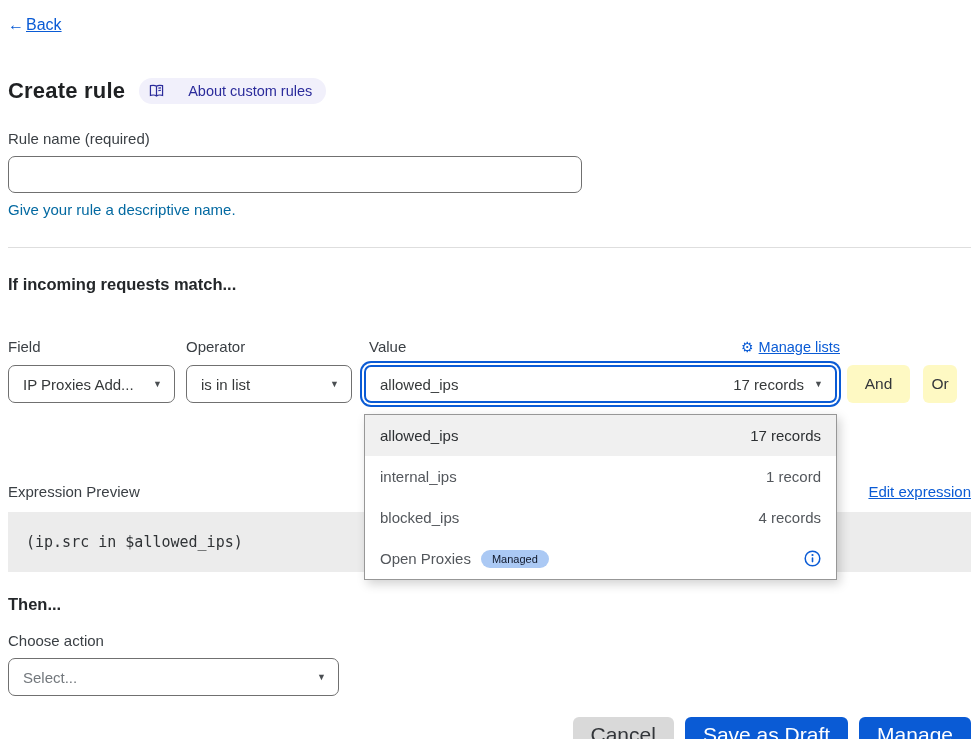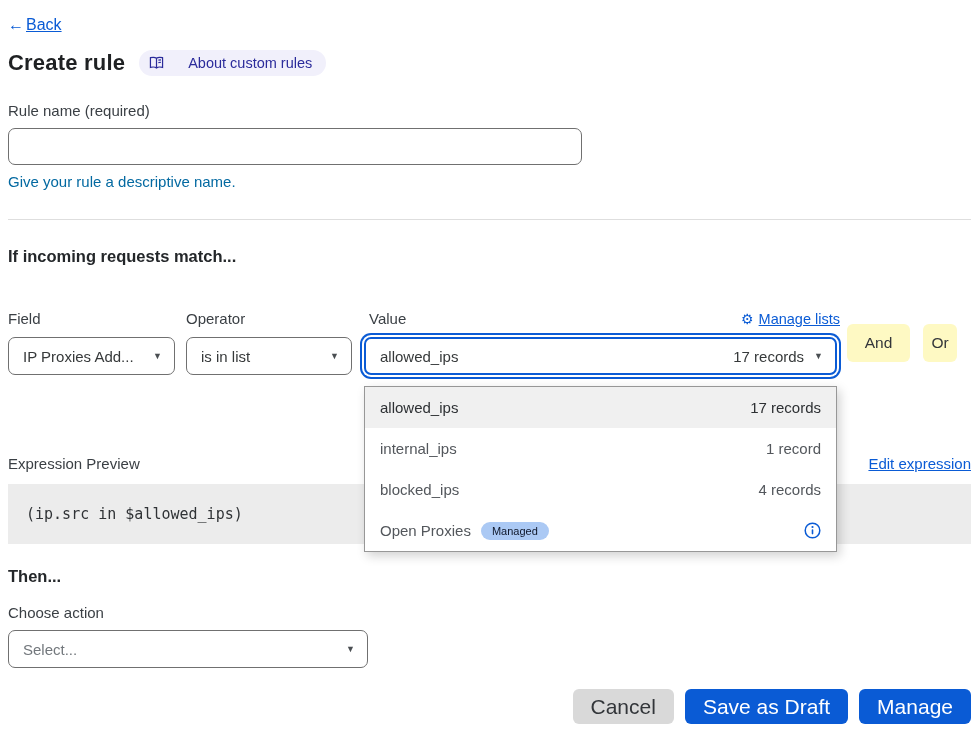--- a/index.html
+++ b/index.html
@@ -9,21 +9,21 @@
     font-family: "Liberation Sans", "DejaVu Sans", sans-serif;
     color: #36393a;
     position: relative;
     overflow: hidden;
   }
   .page { padding: 16px 8px 0 8px; }
 
   a.link { color: #0a5bd5; text-decoration: underline; cursor: pointer; }
 
   
-  .back-row { margin-bottom: 16px; font-size: 16px; }
+  .back-row { margin-bottom: 44px; font-size: 16px; }
   .back-arrow { color: #0a5bd5; text-decoration: none; margin-right: 2px; }
 
   
   .title-row { display: flex; align-items: center; gap: 14px; margin-bottom: 26px; }
   .page-title { font-size: 22px; font-weight: bold; color: #1f2123; letter-spacing: .2px; }
   .about-pill {
     display: inline-flex; align-items: center; gap: 24px;
     background: #f1f0fb; color: #2b2b9b;
     font-size: 14.5px; padding: 5px 14px 5px 10px; border-radius: 15px;
     cursor: pointer;
@@ -39,21 +39,21 @@
     background: #fff;
   }
   .helper { font-size: 15px; color: #0369a1; margin-top: 8px; }
 
   .divider { border: none; border-top: 1px solid #dedede; margin: 29px 0 0 0; }
 
   .section-heading { font-size: 16.5px; font-weight: bold; color: #24272a; margin-top: 27px; }
 
   
   .condition-area { margin-top: 23px; position: relative; }
-  .condition-row { display: flex; align-items: center; margin-top: 44px; }
+  .condition-row { display: flex; align-items: flex-end; margin-top: 44px; }
   .cond-col { display: flex; flex-direction: column; }
   .cond-col .col-label { font-size: 15px; color: #3a3f44; margin-bottom: 10px; }
 
   .select-box {
     height: 38px; border: 1px solid #707070; border-radius: 7px;
     display: flex; align-items: center; justify-content: space-between;
     padding: 0 12px 0 14px; font-size: 15px; color: #36393a;
     background: #fff; cursor: pointer;
   }
   .caret { font-size: 9px; color: #4a4e52; margin-left: 10px; }
@@ -112,21 +112,21 @@
   .expr-block {
     margin-top: 12px; height: 60px; background: #ececec;
     display: flex; align-items: center; padding: 0 18px;
     font-family: "DejaVu Sans Mono", "Liberation Mono", monospace;
     font-size: 15px; color: #303336;
   }
 
   
   .then-heading { margin-top: 23px; }
   .action-label { margin-top: 18px; }
-  .action-select { width: 360px; margin-top: 1px; color: #72777c; }
+  .action-select { width: 331px; margin-top: 1px; color: #72777c; }
 
   
   .footer { display: flex; justify-content: flex-end; align-items: center; gap: 11px; margin-top: 21px; }
   .btn {
     height: 35px; border: none; border-radius: 6px;
     font-size: 21px; font-family: inherit; cursor: pointer; padding: 0 18px;
   }
   .btn-gray { background: #d9d9d9; color: #33363a; }
   .btn-blue { background: #0a5bd5; color: #fff; }
 </style>

